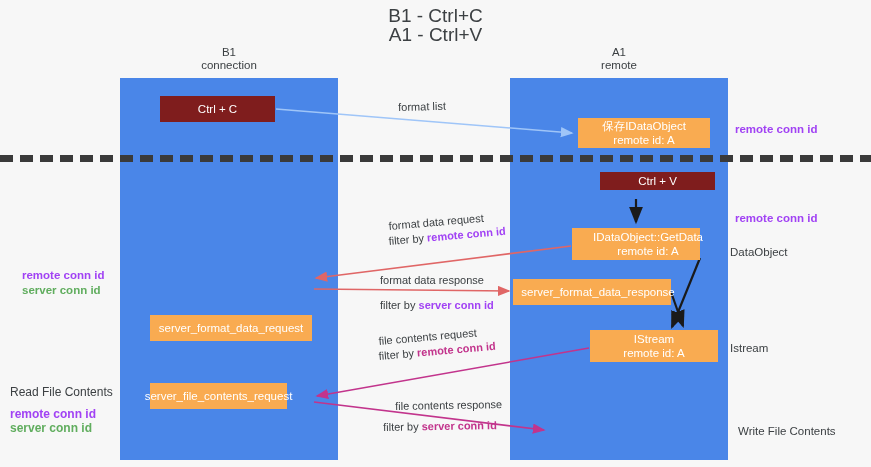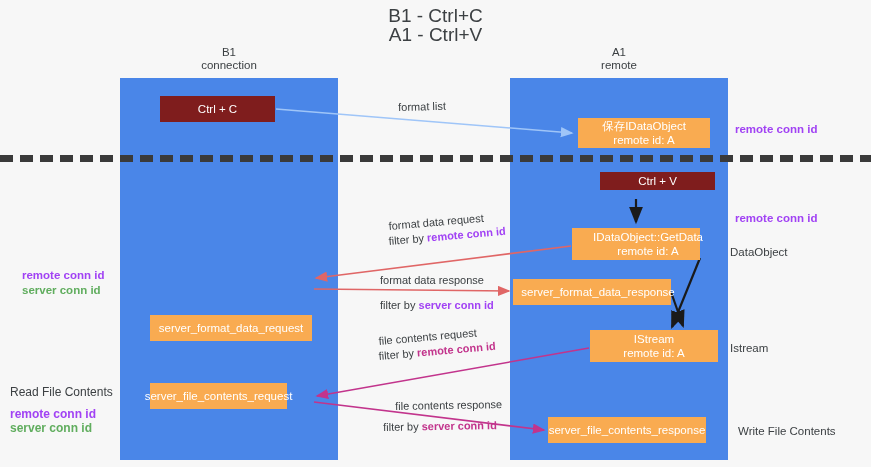--- a/index.html
+++ b/index.html
@@ -162,21 +162,20 @@
   <div class="node orange" id="n-dataobject">保存IDataObject
 remote id: A</div>
   <div class="node green" id="n-ctrlv">Ctrl + V</div>
   <div class="node orange" id="n-getdata">IDataObject::GetData
 remote id: A</div>
   <div class="node orange" id="n-fmt-req">server_format_data_request</div>
   <div class="node orange" id="n-fmt-resp">server_format_data_response</div>
   <div class="node orange" id="n-istream">IStream
 remote id: A</div>
   <div class="node orange" id="n-file-req">server_file_contents_request</div>
-  <div class="node orange" id="n-file-resp">server_file_contents_response</div>
 
   <div class="side-label" id="sl-dataobject">DataObject</div>
   <div class="side-label" id="sl-istream">Istream</div>
   <div class="side-label" id="sl-write">Write File Contents</div>
 
   <div class="conn-right" id="cr-1">remote conn id</div>
   <div class="conn-right" id="cr-2">remote conn id</div>
 
   <div id="ll-top">
     <div class="c-purple">remote conn id</div>

